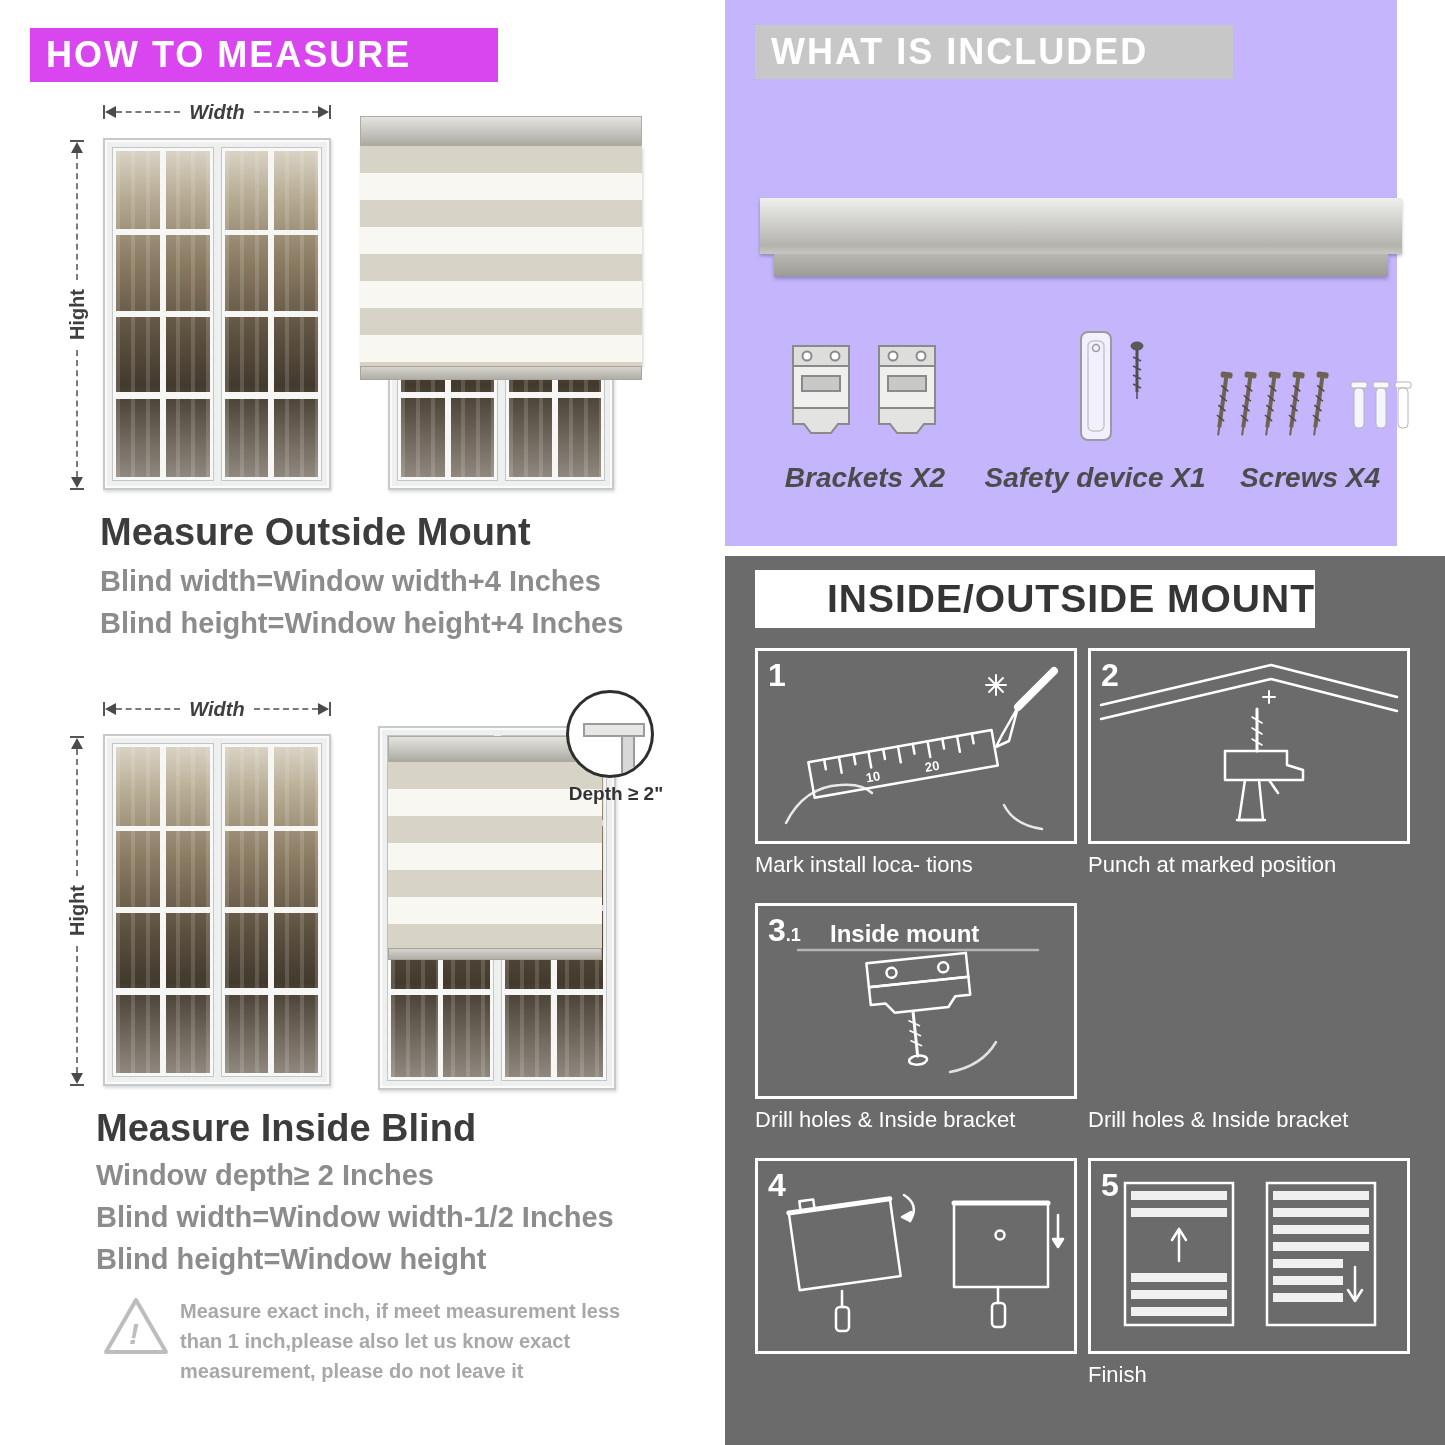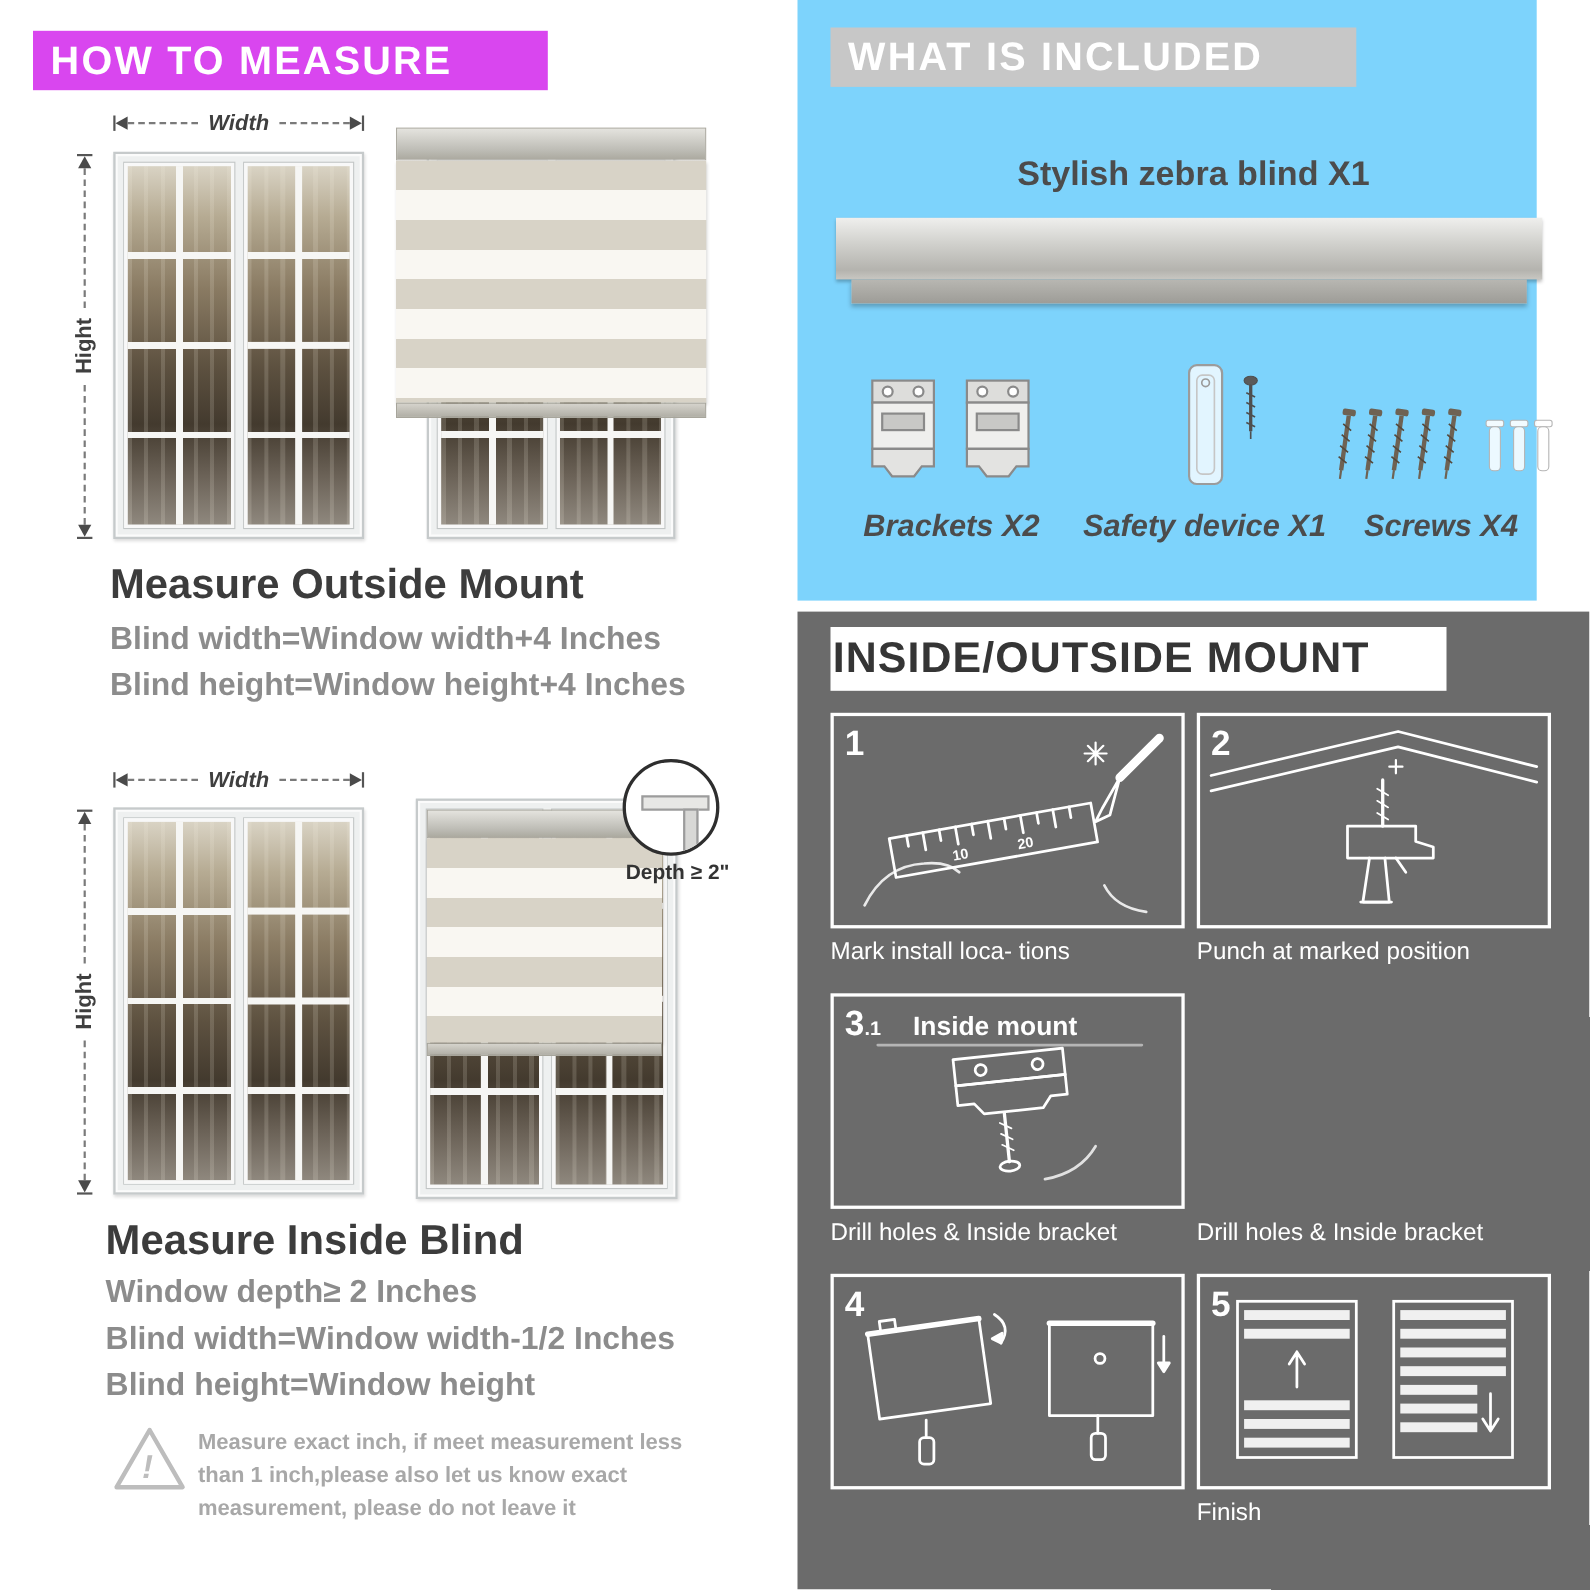--- a/index.html
+++ b/index.html
@@ -59,21 +59,21 @@
   .depth-circle{
     left:566px; top:690px; width:88px; height:88px; border-radius:50%;
     background:#fff; border:3px solid #2e2e2e; overflow:hidden; z-index:5;
   }
   .depth-label{ left:552px; top:783px; width:128px; text-align:center;
     font-size:19px; font-weight:bold; color:#333; }
 
   .warn-text{ font-size:20px; font-weight:bold; color:#a8a8a8; line-height:1.5; }
 
   
-  .incl-panel{ left:725px; top:0; width:672px; height:546px; background:#7dd3fc; }
+  .incl-panel{ left:725px; top:0; width:672px; height:546px; background:#c4b5fd; }
   .incl-header{
     left:30px; top:25px; width:478px; height:54px; background:#c7c7c7;
     color:#fff; font-size:36px; font-weight:bold; letter-spacing:2px;
     line-height:54px; padding-left:16px;
   }
   .blind-label{ left:0; top:140px; width:720px; text-align:center;
     font-size:31px; font-weight:bold; color:#4c4c4c; }
   .rail-main{
     left:35px; top:198px; width:642px; height:56px;
     background:linear-gradient(180deg,#efefed 0%,#d2d2ce 40%,#b4b3ae 85%,#c8c7c2 100%);
@@ -85,21 +85,21 @@
     box-shadow:0 3px 4px rgba(0,0,0,.25);
   }
   .item-label{ position:absolute; top:462px; text-align:center;
     font-size:28px; font-weight:bold; color:#4c4c4c; white-space:nowrap;font-style:italic; }
 
   
   .mount-panel{ left:725px; top:556px; width:720px; height:889px; background:#6b6b6b; }
   .mount-header{
     left:30px; top:14px; width:560px; height:58px; background:#ffffff;
     color:#353535; font-size:39px; font-weight:bold; letter-spacing:1px;
-    line-height:58px; padding-left:2px;
+    line-height:58px; padding-left:2px;text-align:right;
   }
   .step{ position:absolute; width:322px; height:196px; border:3px solid #ffffff; }
   .step-num{ position:absolute; left:10px; top:6px; color:#fff; font-size:32px; font-weight:bold; z-index:2; }
   .step-num .sub{ font-size:18px; }
   .step-title{ position:absolute; left:72px; top:14px; color:#fff; font-size:24px; font-weight:bold; z-index:2; }
   .step-caption{ position:absolute; width:322px; color:#fff; font-size:22px; font-weight:normal; white-space:nowrap; }
   .step svg{ position:absolute; inset:0; width:100%; height:100%; }
 </style>
 </head>
 <body>
@@ -191,21 +191,20 @@
   <div class="abs h-line" style="left:96px;top:1243px">Blind height=Window height</div>
 
   <svg class="abs" style="left:100px;top:1294px" width="72" height="66" viewBox="0 0 72 66">
     <path d="M36 6 L66 58 L6 58 Z" fill="none" stroke="#bdbdbd" stroke-width="4" stroke-linejoin="round"></path>
     <text x="34" y="50" text-anchor="middle" font-size="30" font-style="italic" font-weight="bold" fill="#bdbdbd">!</text>
   </svg>
   <div class="abs warn-text" style="left:180px;top:1296px;width:455px">Measure exact inch, if meet measurement less than 1 inch,please also let us know exact measurement, please do not leave it</div>
 
   <div class="abs incl-panel">
     <div class="abs incl-header">WHAT IS INCLUDED</div>
-    <div class="abs blind-label">Stylish zebra blind X1</div>
 
     <div class="abs rail-main"></div>
     <div class="abs rail-sub"></div>
 
     <svg class="abs" style="left:62px;top:336px" width="158" height="112" viewBox="0 0 158 112">
       <defs>
         <g id="bkt" stroke="#8a8a8a" stroke-width="2">
           <rect x="6" y="6" width="56" height="20" fill="#dddddb"></rect>
           <circle cx="20" cy="16" r="4.5" fill="#ffffff"></circle>
           <circle cx="48" cy="16" r="4.5" fill="#ffffff"></circle>

